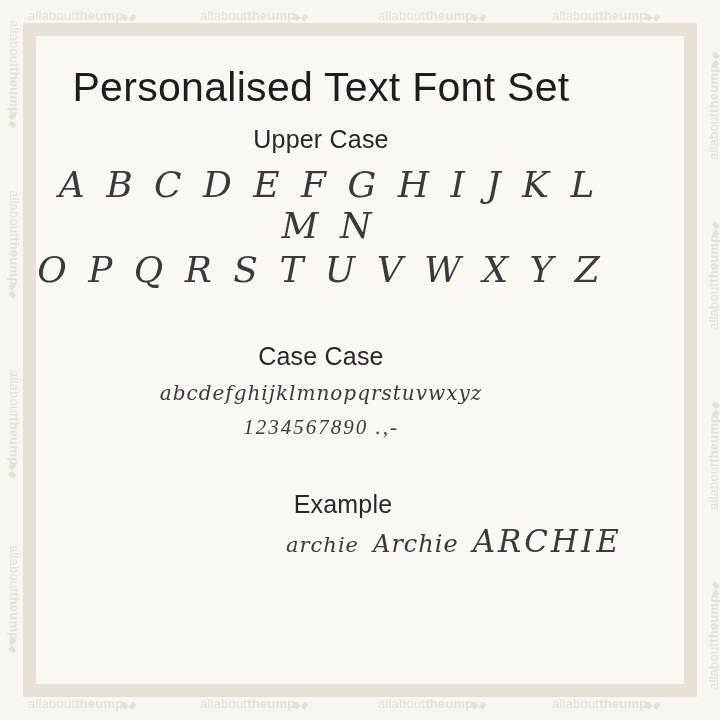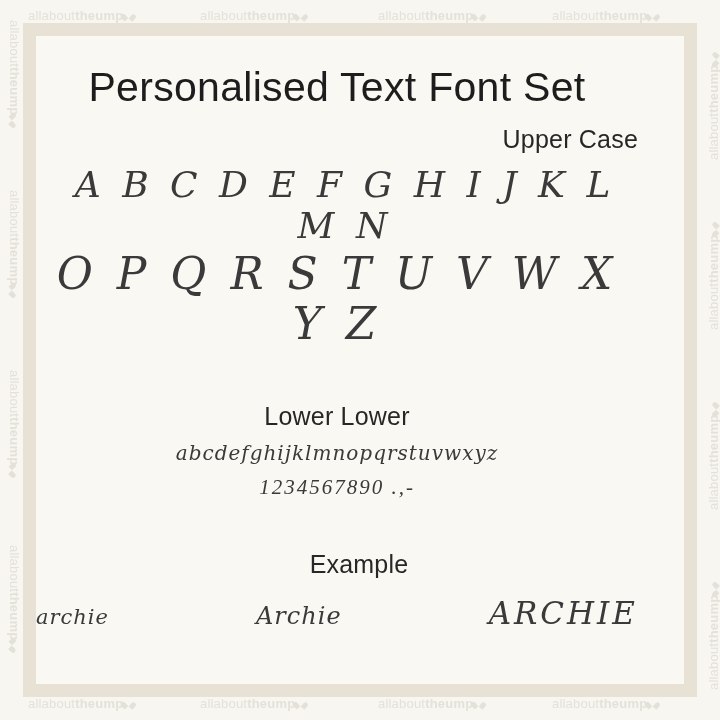--- a/index.html
+++ b/index.html
@@ -98,21 +98,21 @@
     left: 13px;
     top: 13px;
     right: 13px;
     bottom: 13px;
     background: #faf8f3;
     box-sizing: border-box;
   }
 
   .content {
     position: absolute;
-    left: 36px;
+    left: 20px;
     top: 36px;
     width: 602px;
     height: 602px;
     z-index: 2;
     text-align: center;
     color: #2b2b2b;
   }
 
   .main-title {
     font-size: 41px;
@@ -132,30 +132,30 @@
   }
 
   .script {
     font-family: "DejaVu Serif", serif;
     font-style: italic;
     font-weight: 400;
     color: #3a3a3a;
     letter-spacing: 2px;
   }
 
-  .upper-label { margin-top: 14px; text-align: right; }
+  .upper-label { margin-top: 14px; }
   .upper-row-1 {
     font-size: 36px;
     line-height: 1.15;
     margin-top: 10px;
     letter-spacing: 5px;
     padding-left: 16px;
   }
   .upper-row-2 {
-    font-size: 44px;
+    font-size: 36px;
     line-height: 1.15;
     margin-top: 2px;
     letter-spacing: 5px;
   }
 
   .lower-label { margin-top: 52px; }
   .lower-row {
     font-size: 20px;
     margin-top: 10px;
     letter-spacing: 1px;
@@ -165,24 +165,24 @@
   .numbers-label { margin-top: 48px; }
   .numbers-row {
     font-size: 21px;
     margin-top: 10px;
     letter-spacing: 2px;
     font-family: Liberation Serif, serif;
   }
 
   .example-label { margin-top: 50px; padding-left: 44px; }
   .example-row {
-    margin-top: 16px;
+    margin-top: 4px;
     display: flex;
     align-items: baseline;
-    justify-content: space-between;
+    justify-content: flex-end;
     gap: 14px;
   }
   .ex-lower { font-size: 21px; letter-spacing: 1px; }
   .ex-title { font-size: 24px; letter-spacing: 1px; }
   .ex-upper { font-size: 31px; letter-spacing: 3px; }
 </style>
 </head>
 <body>
 
 <div class="page">
@@ -192,21 +192,21 @@
   </div>
 
   <div class="content">
 
     <h1 class="main-title">Personalised Text Font Set</h1>
 
     <p class="section-label upper-label">Upper Case</p>
     <div class="script upper-row-1">A B C D E F G H I J K L M N</div>
     <div class="script upper-row-2">O P Q R S T U V W X Y Z</div>
 
-    <p class="section-label lower-label">Lower Lower</p>
+    <p class="section-label lower-label">Case Case</p>
     <div class="script lower-row">abcdefghijklmnopqrstuvwxyz</div>
 
     <div class="script numbers-row">1234567890 .,-</div>
 
     <p class="section-label example-label">Example</p>
     <div class="example-row">
       <span class="script ex-lower">archie</span>
       <span class="script ex-title">Archie</span>
       <span class="script ex-upper">ARCHIE</span>
     </div>

